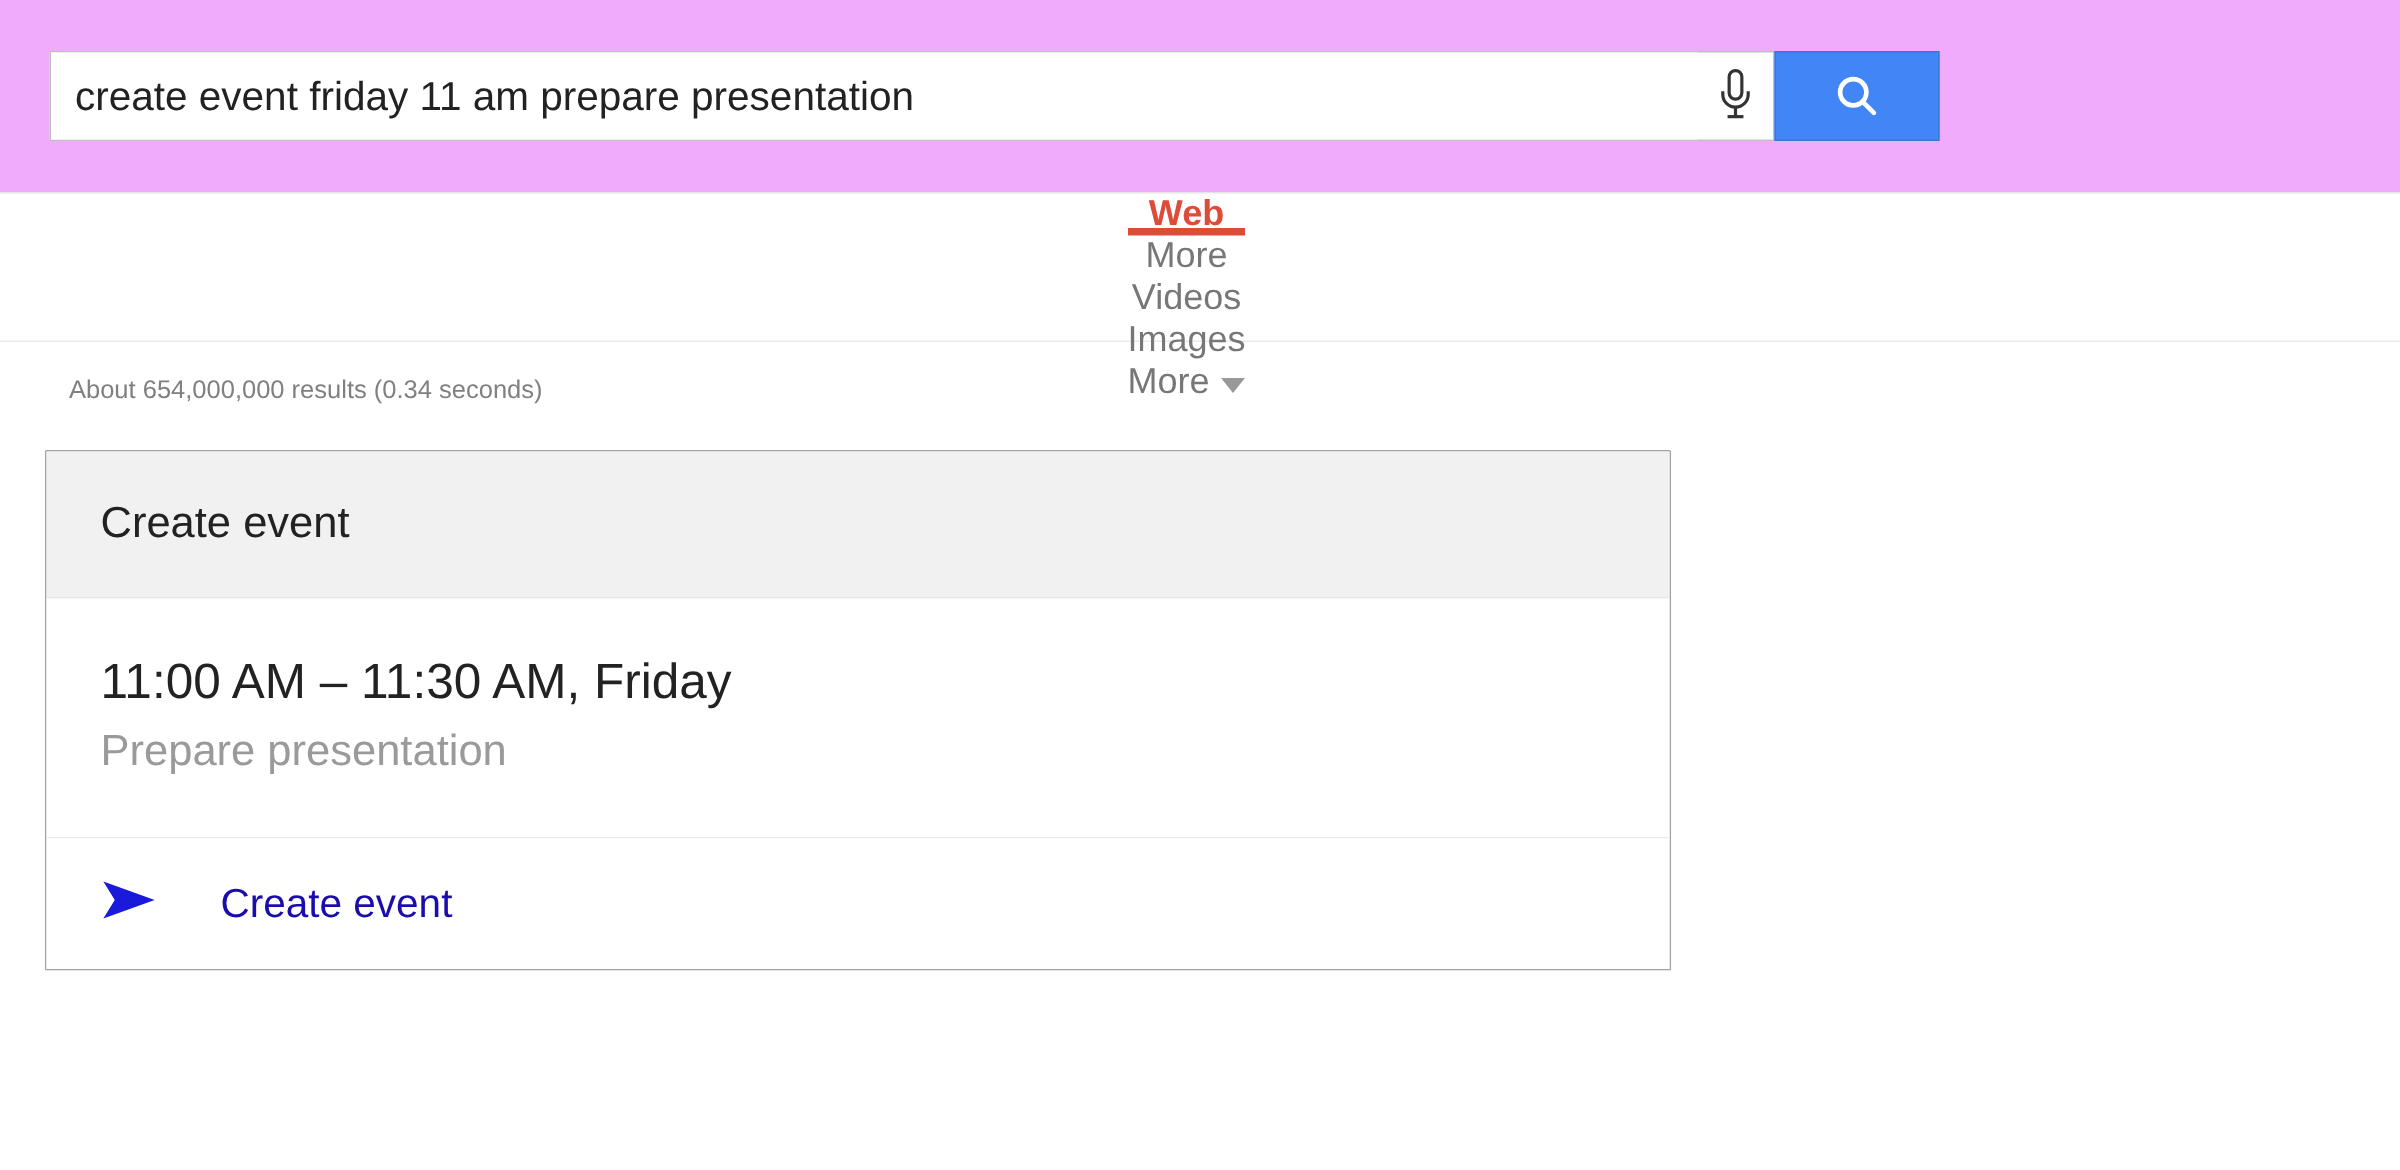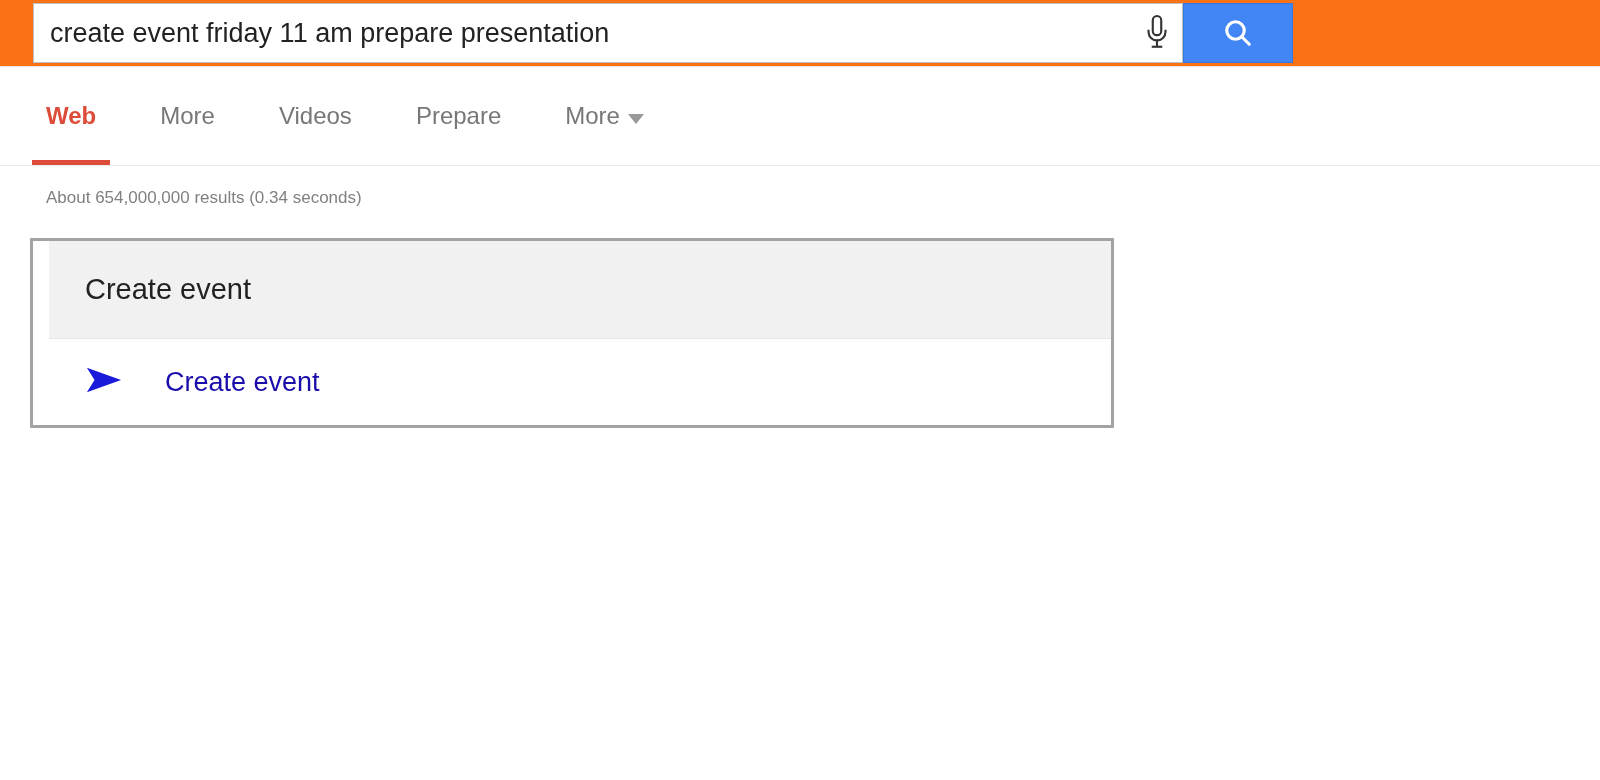--- a/index.html
+++ b/index.html
@@ -1,21 +1,21 @@
 <!DOCTYPE html>
 <html><head>
   <meta charset="utf-8">
   <style>
     * { margin: 0; padding: 0; box-sizing: border-box; }
     body { font-family: Arial, "Helvetica Neue", Helvetica, sans-serif; background: #fff; width: 1600px; }
     
     .search-bar-area {
-      background: #f97316;
+      background: #f0abfc;
       border-bottom: 1px solid #e5e5e5;
-      padding: 3px 0;
+      padding: 34px 0;
     }
     .search-container {
       display: flex;
       margin-left: 33px;
       width: 1260px;
       height: 60px;
     }
     .search-box {
       flex: 1;
       background: #fff;
@@ -51,20 +51,21 @@
     
     .tabs-area {
       background: #fff;
       border-bottom: 1px solid #ebebeb;
     }
     .tabs {
       display: flex;
       align-items: center;
       margin-left: 46px;
       height: 98px;
+      flex-direction: column;
     }
     .tab {
       font-size: 24px;
       color: #777;
       cursor: pointer;
       margin-right: 64px;
       height: 100%;
       display: flex;
       align-items: center;
       position: relative;
@@ -89,25 +90,24 @@
     .results-area { margin-left: 46px; }
     .result-stats {
       color: #808080;
       font-size: 17px;
       padding-top: 22px;
       padding-bottom: 30px;
     }
     
     .card {
       width: 1084px;
-      border: 3px solid #a3a3a3;
+      border: 1px solid #a3a3a3;
       border-radius: 1px;
       box-shadow: 0 1px 2px rgba(0,0,0,0.05);
       margin-left: -16px;
-      padding-left: 16px;
     }
     .card-header {
       background: #f1f1f1;
       border-bottom: 1px solid #e6e6e6;
       padding: 32px 36px;
     }
     .card-title {
       font-size: 29px;
       color: #222;
       font-weight: normal;
@@ -172,39 +172,43 @@
       </svg>
     </div>
   </div>
 </div>
 
 <div class="tabs-area">
   <div class="tabs">
     <div class="tab active">Web</div>
     <div class="tab">More</div>
     <div class="tab">Videos</div>
-    <div class="tab">Prepare</div>
+    <div class="tab">Images</div>
     <div class="tab">
       <span>More</span>
       <span class="caret">
         <svg width="16" height="10" viewBox="0 0 16 10">
             <polygon points="0,0 16,0 8,10" fill="#999"></polygon>
           </svg>
       </span>
     </div>
   </div>
 </div>
 
 <div class="results-area">
   <div class="result-stats">About 654,000,000 results (0.34 seconds)</div>
 
   <div class="card">
     <div class="card-header">
       <div class="card-title">Create event</div>
     </div>
+    <div class="card-body">
+      <div class="event-time">11:00 AM – 11:30 AM, Friday</div>
+      <div class="event-desc">Prepare presentation</div>
+    </div>
     <div class="card-footer">
       <span class="send-icon">
         <svg width="38" height="30" viewBox="0 0 40 30">
           <polygon points="2,2 38,15 2,28 10,15" fill="#1a1adb"></polygon>
         </svg>
       </span>
       <span class="create-link">Create event</span>
     </div>
   </div>
 

